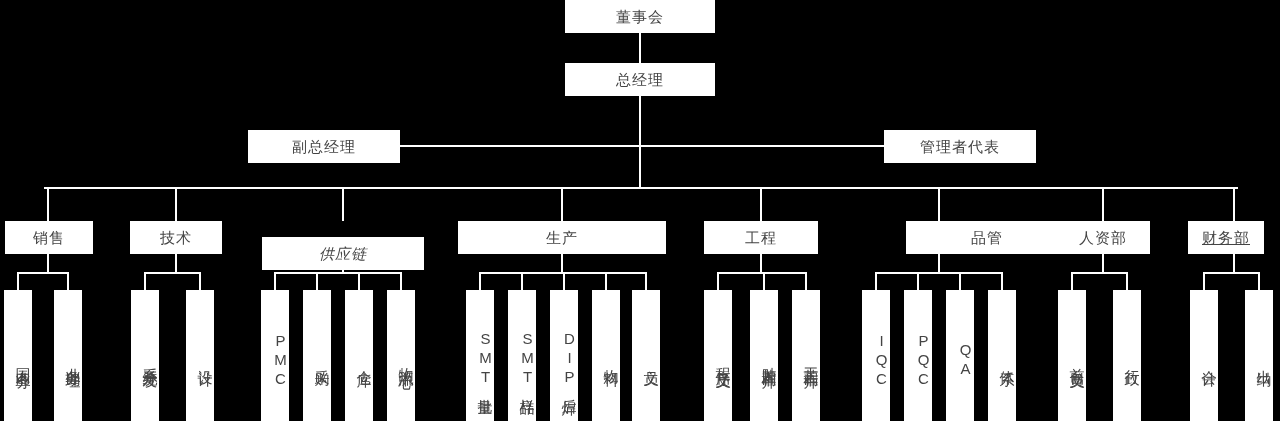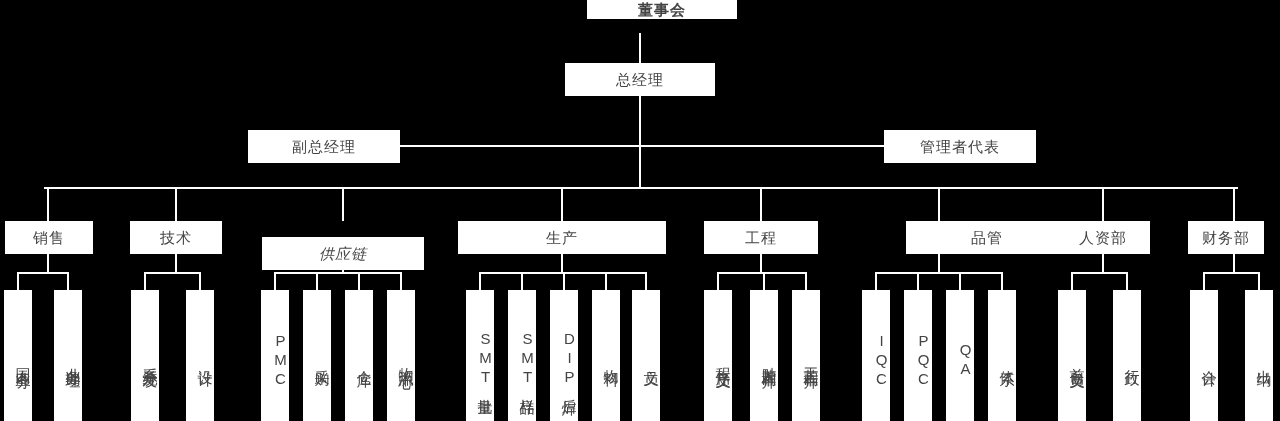--- a/index.html
+++ b/index.html
@@ -47,21 +47,21 @@
   }
   .conn {
     position: absolute;
     background: #ffffff;
   }
 </style>
 </head>
 <body>
 
 <div id="chart">
-    <div class="node h" style="left: 587px; top: 0px; width: 150px; height: 19px; font-weight: bold;">董事会</div>
+    <div class="node h" style="left: 565px; top: 0px; width: 150px; height: 33px;">董事会</div>
     <div class="node h" style="left: 565px; top: 63px; width: 150px; height: 33px;">总经理</div>
     <div class="conn" style="left: 639px; top: 33px; width: 2px; height: 30px;"></div>
     <div class="conn" style="left: 639px; top: 96px; width: 2px; height: 92px;"></div>
     <div class="conn" style="left: 400px; top: 145px; width: 484px; height: 2px;"></div>
     <div class="node h" style="left: 248px; top: 130px; width: 152px; height: 33px;">副总经理</div>
     <div class="node h" style="left: 884px; top: 130px; width: 152px; height: 33px; text-align: right;">管理者代表</div>
     <div class="conn" style="left: 44px; top: 187px; width: 1194px; height: 2px;"></div>
     <div class="conn" style="left: 47px; top: 187px; width: 2px; height: 34px;"></div>
     <div class="node h" style="left: 5px; top: 221px; width: 88px; height: 33px;">销售</div>
     <div class="conn" style="left: 47px; top: 254px; width: 2px; height: 18px;"></div>
@@ -128,20 +128,20 @@
     <div class="node v" style="left: 988px; top: 290px; width: 28px; height: 131px;">体系</div>
     <div class="conn" style="left: 1102px; top: 187px; width: 2px; height: 34px;"></div>
     <div class="node h" style="left: 1056px; top: 221px; width: 94px; height: 33px;">人资部</div>
     <div class="conn" style="left: 1102px; top: 254px; width: 2px; height: 18px;"></div>
     <div class="conn" style="left: 1071px; top: 272px; width: 57px; height: 2px;"></div>
     <div class="conn" style="left: 1071px; top: 272px; width: 2px; height: 18px;"></div>
     <div class="node v" style="left: 1058px; top: 290px; width: 28px; height: 131px;">前台文员</div>
     <div class="conn" style="left: 1126px; top: 272px; width: 2px; height: 18px;"></div>
     <div class="node v" style="left: 1113px; top: 290px; width: 28px; height: 131px;">行政</div>
     <div class="conn" style="left: 1233px; top: 187px; width: 2px; height: 34px;"></div>
-    <div class="node h" style="left: 1188px; top: 221px; width: 76px; height: 33px;">财务部</div>
+    <div class="node h" style="left: 1188px; top: 221px; width: 76px; height: 33px; text-decoration: underline;">财务部</div>
     <div class="conn" style="left: 1233px; top: 254px; width: 2px; height: 18px;"></div>
     <div class="conn" style="left: 1203px; top: 272px; width: 57px; height: 2px;"></div>
     <div class="conn" style="left: 1203px; top: 272px; width: 2px; height: 18px;"></div>
     <div class="node v" style="left: 1190px; top: 290px; width: 28px; height: 131px;">会计</div>
     <div class="conn" style="left: 1258px; top: 272px; width: 2px; height: 18px;"></div>
     <div class="node v" style="left: 1245px; top: 290px; width: 28px; height: 131px;">出纳</div>
   </div>
 
 </body></html>

